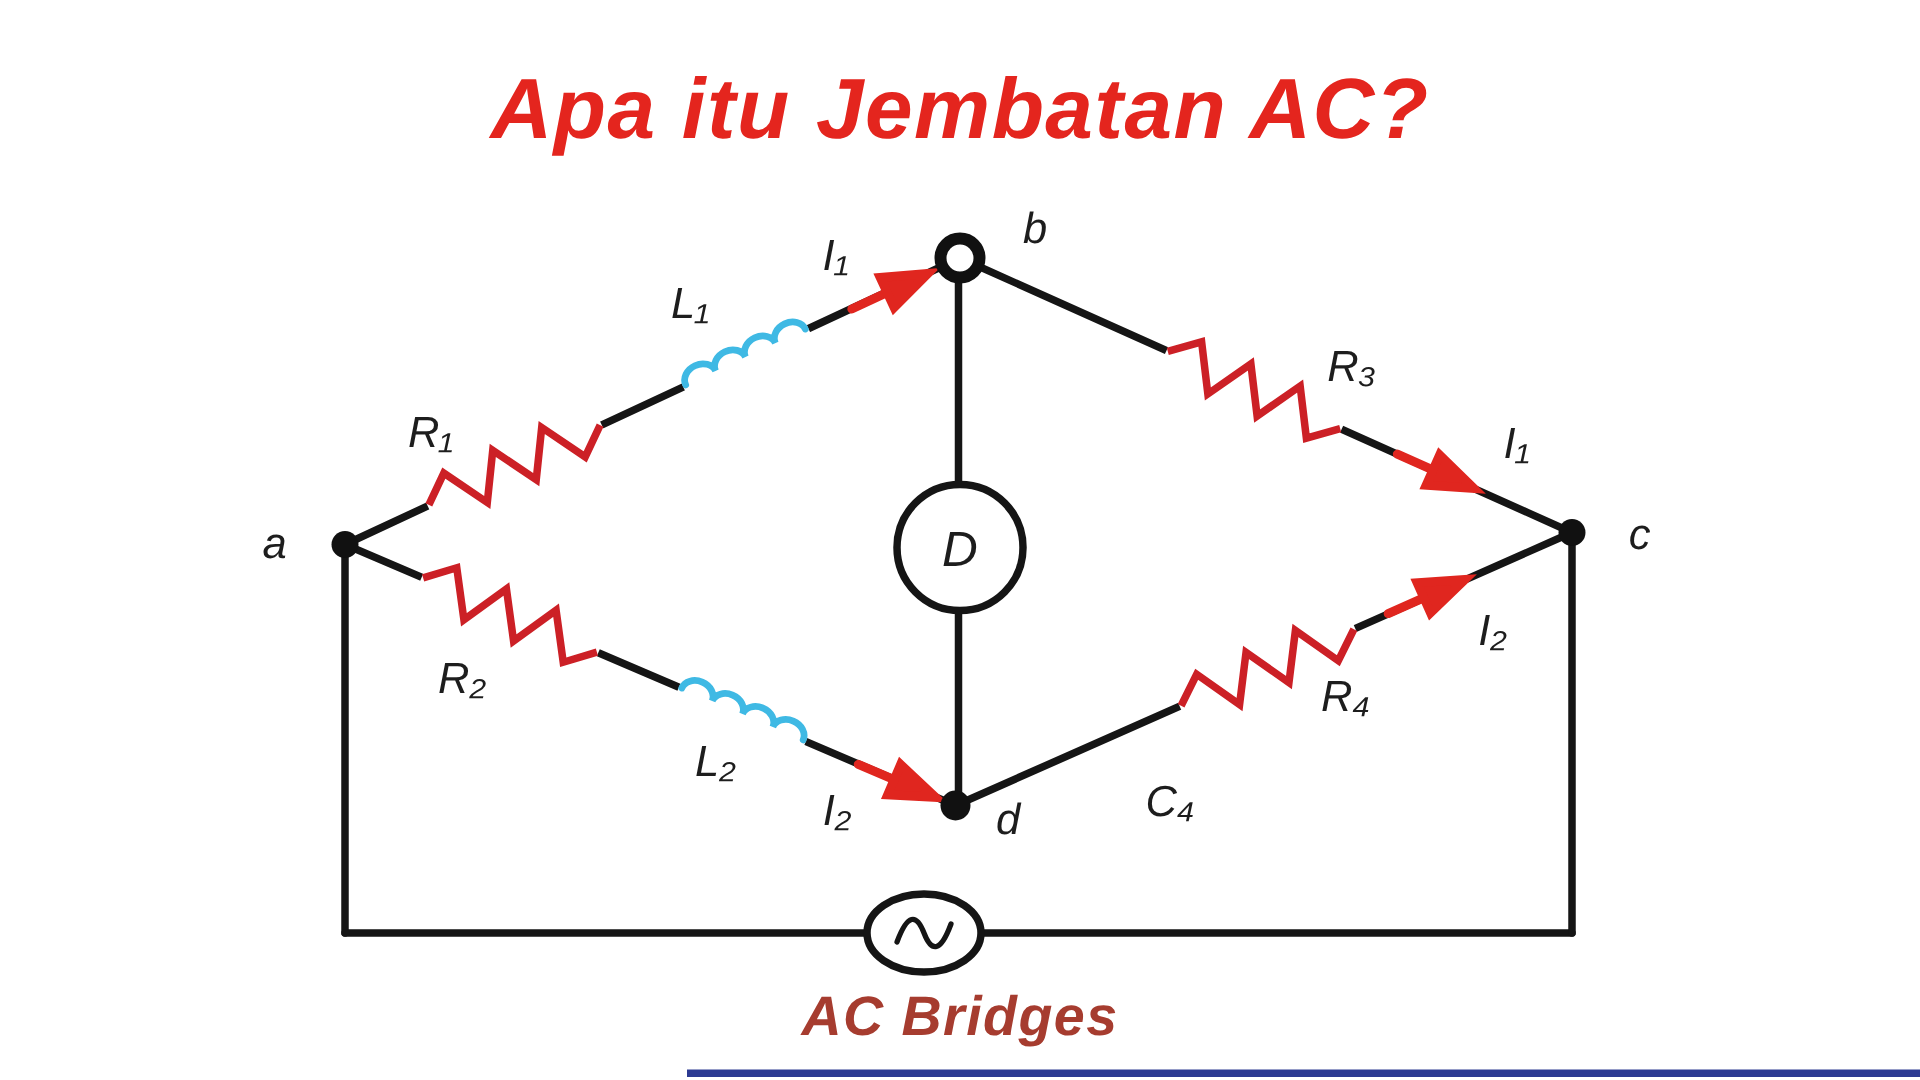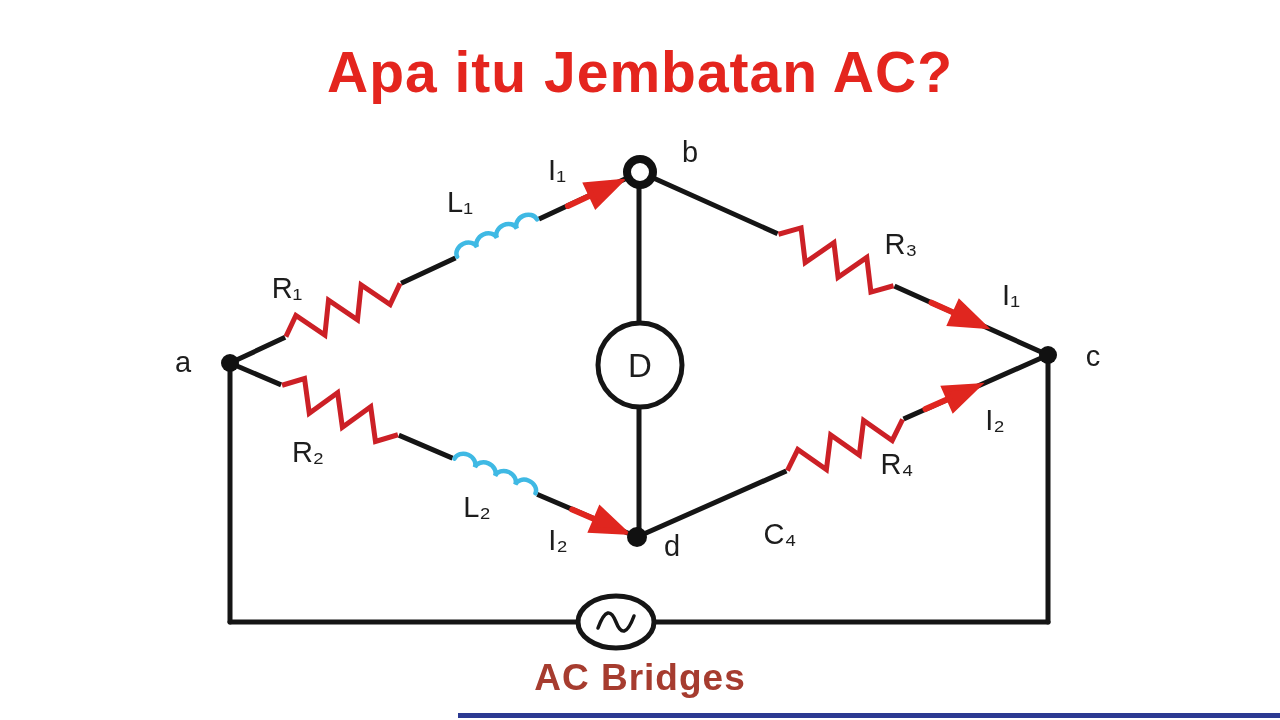--- a/index.html
+++ b/index.html
@@ -3,20 +3,21 @@
 <meta charset="utf-8">
 <style>
   html, body { margin: 0; padding: 0; background: #ffffff; }
   .slide {
     position: relative;
     width: 1280px;
     height: 720px;
     background: #ffffff;
     overflow: hidden;
     font-family: "Liberation Sans", "DejaVu Sans", sans-serif;
+    font-style: italic;
   }
   svg text {
     font-family: "Liberation Sans", "DejaVu Sans", sans-serif;
   }
   .title {
     font-size: 57px;
     font-weight: 700;
     fill: #e4251e;
     text-anchor: middle;
     letter-spacing: 1px;

